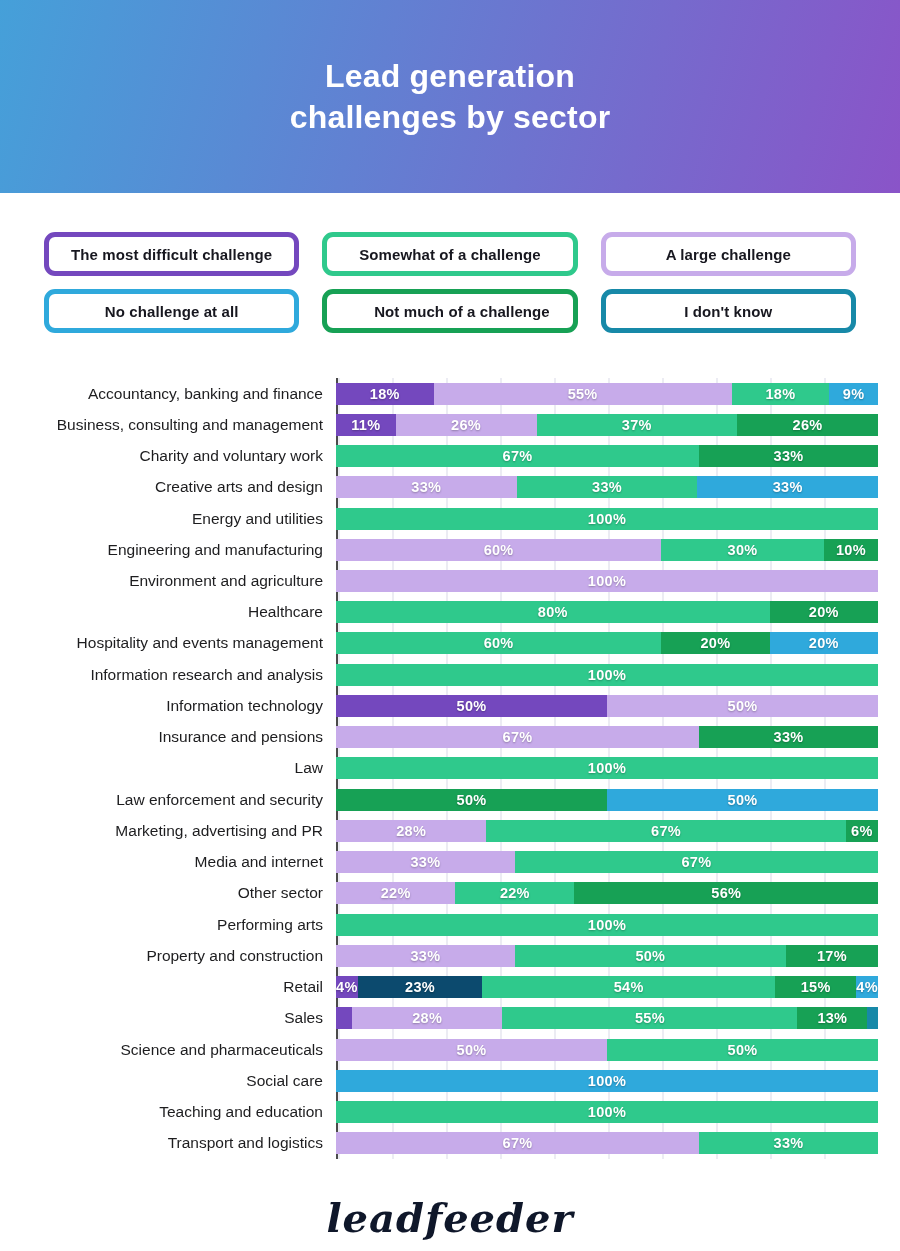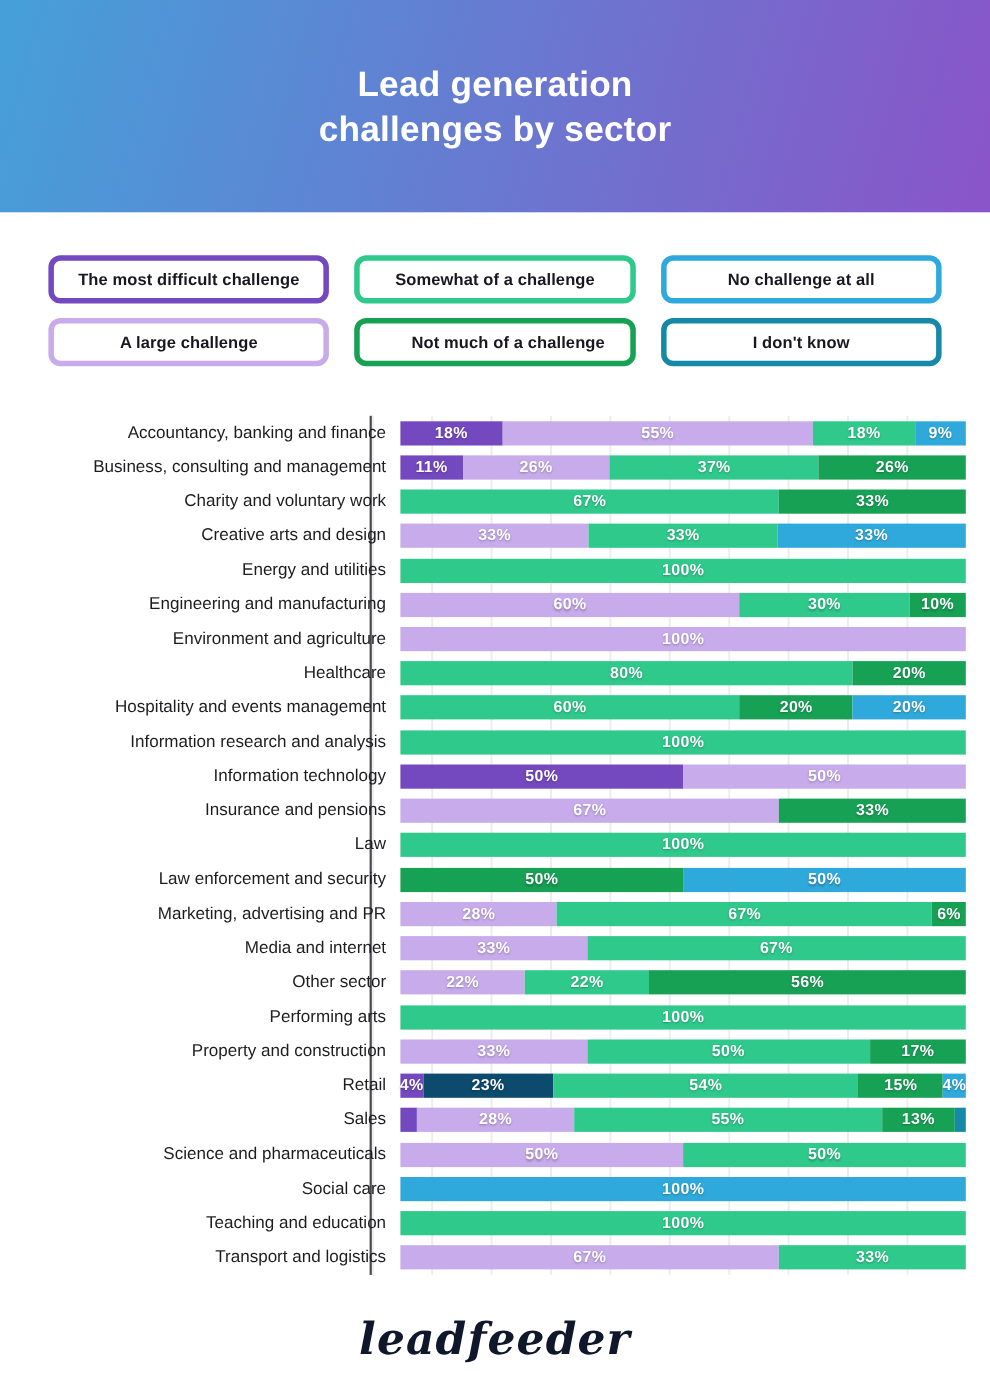--- a/index.html
+++ b/index.html
@@ -32,21 +32,21 @@
   .chart { position: relative; margin-top: 45px; height: 781px; }
   .grid-overlay {
     position: absolute; top: 0; bottom: 0; left: 338px; right: 22px;
     background-image: linear-gradient(to right, #ececf3 2px, transparent 2px);
     background-size: 10% 100%;
   }
   .axis-line { position: absolute; top: 0; bottom: 0; left: 336px; width: 2px; background: #4a4a4a; }
   .rows { position: relative; }
   .row { display: flex; align-items: center; height: 31.24px; }
   .row-label {
-    width: 364px; padding-right: 13px; text-align: right;
+    width: 336px; padding-right: 13px; text-align: right;
     font-size: 15.5px; color: #1d1d1f; white-space: nowrap;
   }
   .track { flex: 1; margin-right: 22px; height: 22px; display: flex; }
   .seg { height: 100%; display: flex; align-items: center; justify-content: center; overflow: visible; }
   .seg-label {
     color: #ffffff; font-size: 14.5px; font-weight: 800; letter-spacing: 0.3px;
     text-shadow: 0 1px 2px rgba(0,0,0,0.28); white-space: nowrap;
   }
 
   
@@ -68,25 +68,25 @@
     </h1>
   </header>
 
   <section class="legend" id="legend">
       <div class="pill" style="border-color: rgb(116, 72, 190);">
     <span class="pill-label">The most difficult challenge</span>
   </div>
       <div class="pill" style="border-color: rgb(47, 201, 140);">
     <span class="pill-label">Somewhat of a challenge</span>
   </div>
+      <div class="pill" style="border-color: rgb(199, 171, 234);">
+    <span class="pill-label">A large challenge</span>
+  </div>
       <div class="pill" style="border-color: rgb(47, 169, 220);">
     <span class="pill-label">No challenge at all</span>
-  </div>
-      <div class="pill" style="border-color: rgb(199, 171, 234);">
-    <span class="pill-label">A large challenge</span>
   </div>
       <div class="pill" style="border-color: rgb(23, 161, 85); padding-left: 24px;">
     <span class="pill-label">Not much of a challenge</span>
   </div>
       <div class="pill" style="border-color: rgb(23, 137, 168);">
     <span class="pill-label">I don't know</span>
   </div>
     </section>
 
   <section class="chart">

